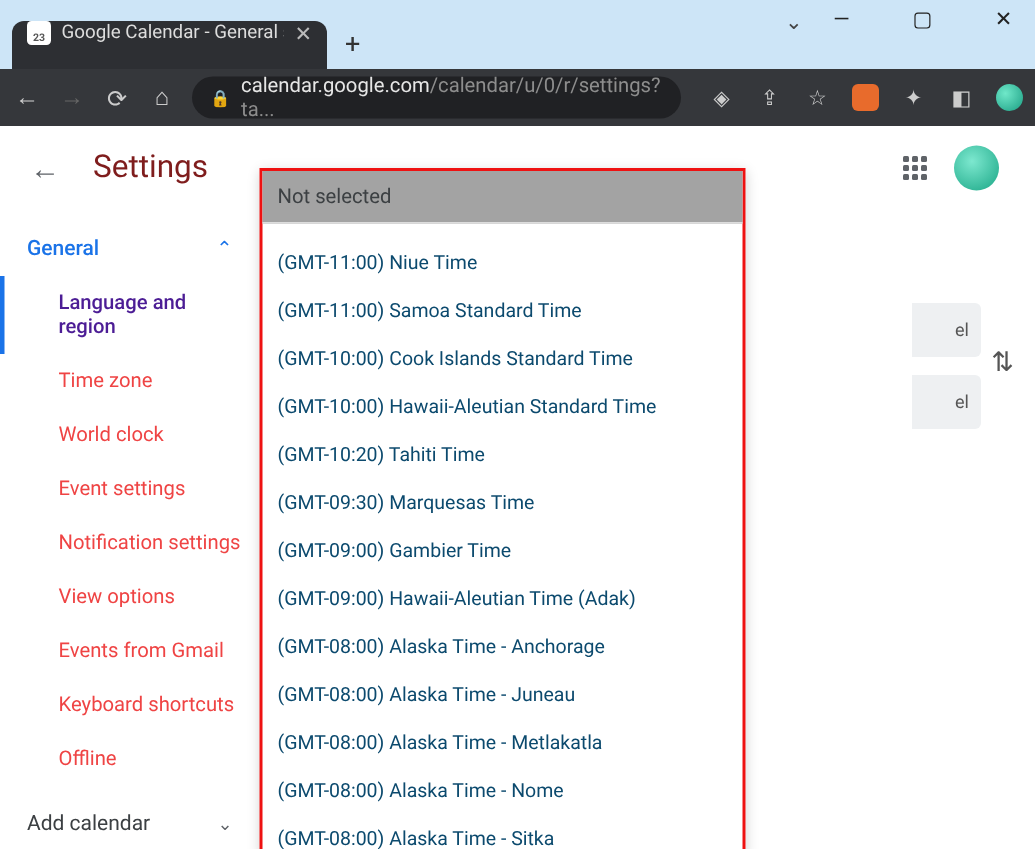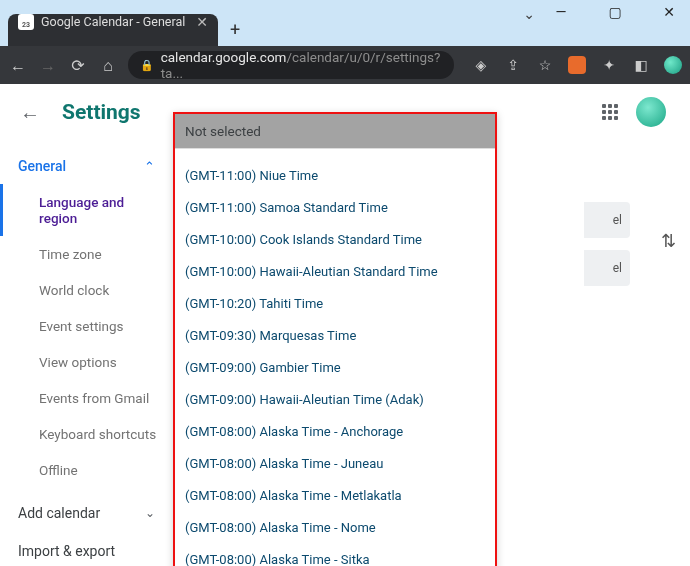--- a/index.html
+++ b/index.html
@@ -32,41 +32,41 @@
     .exticons span { width: 18px; height: 18px; display: inline-flex; align-items: center; justify-content: center; color: #ccc; font-size: 14px; }
     .ext-fox { background:#e86b2c; border-radius:4px;}
     .ext-puzzle { color:#ddd; }
     .ext-avatar { width:20px; height:20px; border-radius:50%; background: radial-gradient(circle at 35% 35%, #6fe8c9, #1a9d82);}
     
     
     .app { background:#fff; height: calc(566px - 10px - 36px - 38px); position: relative; }
     .settings-header { height: 56px; display: flex; align-items: center; padding: 0 20px; justify-content: space-between; border-bottom: 0px solid #eee; }
     .settings-header .left { display:flex; align-items:center; gap: 22px; }
     .back-arrow { color: #5f6368; font-size: 20px; }
-    .settings-title { font-size: 21px; color: #0f766e; font-weight: 700; }
+    .settings-title { font-size: 21px; color: #7f1d1d; font-weight: 400; }
     .settings-header .right { display:flex; align-items:center; gap: 18px; margin-right:4px;}
     .grid-icon { display: grid; grid-template-columns: repeat(3, 4px); grid-template-rows: repeat(3,4px); gap:2px; }
     .grid-icon i { background:#5f6368; width:4px; height:4px; border-radius:1px; }
     .profile-avatar { width:30px; height:30px; border-radius:50%; background: radial-gradient(circle at 40% 35%, #7de8cf, #19a685); }
     
     
     .body { display:flex; height: calc(100% - 56px); }
     .sidebar { width: 173px; padding-top: 8px; }
     .section-head { display:flex; justify-content:space-between; align-items:center; padding: 10px 18px; color:#1a73e8; font-size:14px; font-weight:500; cursor:pointer;}
     .section-head .chev { color:#1a73e8; font-size:13px; }
     .subitems { padding-bottom: 6px; }
-    .subitem { font-size: 13.5px; color:#737373; padding: 10px 8px 10px 36px; border-left: 3px solid transparent; cursor:pointer; }
+    .subitem { font-size: 13.5px; color:#ef4444; padding: 10px 8px 10px 36px; border-left: 3px solid transparent; cursor:pointer; }
     .subitem.active { color:#4c1d95; font-weight:500; border-left-color:#1a73e8; border-radius: 0; }
     .sideitem { display:flex; justify-content:space-between; align-items:center; padding: 11px 18px; color:#3c4043; font-size:14px; cursor:pointer;}
     .sideitem .chev { color:#5f6368; font-size:12px; }
     
     .main { flex:1; position:relative; padding-top: 0px; }
     
     
-    .peek { position:absolute; right: 60px; top: 62px; width: 46px; }
+    .peek { position:absolute; right: 36px; top: 62px; width: 46px; }
     .peek-item { height: 36px; background:#eef0f2; border-bottom-right-radius: 4px; border-top-right-radius:4px; margin-bottom: 12px; display:flex; align-items:center; justify-content:flex-end; font-size:12px; color:#555; padding-right:8px;}
     .swap-icon { position:absolute; right: 14px; top: 90px; color:#555; font-size:18px; }
     
     
     .dropdown { position:absolute; left: 0; top: -28px; width: 324px; background:#fff; border: 2.5px solid #e11; box-shadow: 0 2px 8px rgba(0,0,0,.18); }
     .dd-head { background:#a3a3a3; padding: 9px 10px; font-size:13.5px; color:#3c4043; border-bottom:1px solid #ddd; }
     .dd-list { max-height: 420px; overflow:hidden; padding-top: 10px; }
     .dd-item { padding: 8.5px 10px; font-size: 13px; color:#0c4a6e; cursor:pointer; }
   </style>
 </head>
@@ -139,20 +139,21 @@
     <div class="sidebar">
       <div class="section-head">
         <span>General</span>
         <span class="chev">⌃</span>
       </div>
       <div class="subitems">
         <div class="subitem active">Language and region</div>
         <div class="subitem">Time zone</div>
         <div class="subitem">World clock</div>
         <div class="subitem">Event settings</div>
+        <div class="subitem">Notification settings</div>
         <div class="subitem">View options</div>
         <div class="subitem">Events from Gmail</div>
         <div class="subitem">Keyboard shortcuts</div>
         <div class="subitem">Offline</div>
       </div>
       <div class="sideitem">
         <span>Add calendar</span>
         <span class="chev">⌄</span>
       </div>
       <div class="sideitem">

